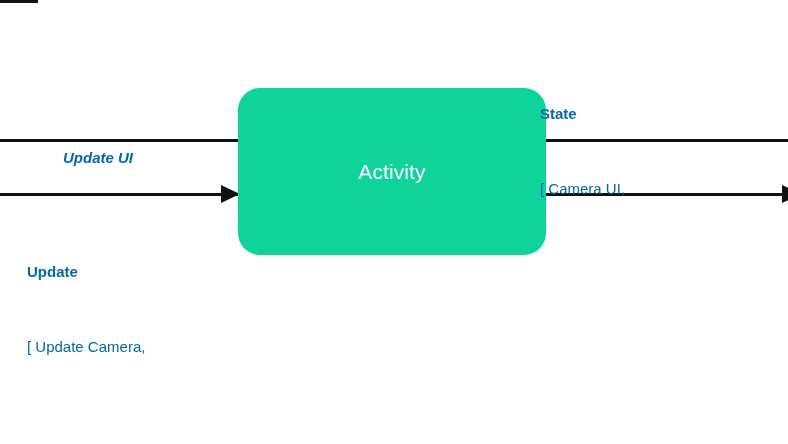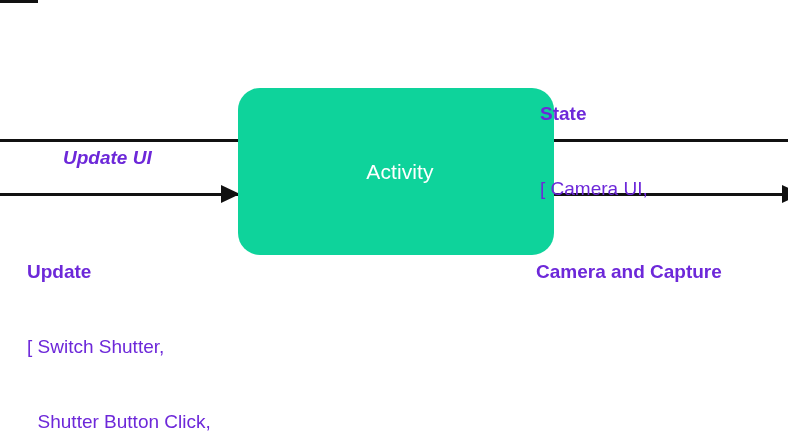--- a/index.html
+++ b/index.html
@@ -34,21 +34,20 @@
     position: absolute;
     left: 238px;
     top: 88px;
     width: 308px;
     height: 167px;
     border-radius: 22px;
     background: #0ed39b;
     display: flex;
     align-items: center;
     justify-content: center;
-    padding-left: 8px;
   }
   .node-label {
     color: #ffffff;
     font-size: 21px;
     font-weight: 400;
     letter-spacing: 0.1px;
     line-height: 1;
   }
 
   
@@ -79,22 +78,22 @@
     border-right: 19px solid #111111;
   }
   .arrow-actions-head { left: 221px; top: 185px; }
   .arrow-state-head   { left: 497px; top: 185px; }
   
   .arrow-ops-head     { left: 782px; top: 185px; }
 
   
   .tblock {
     position: absolute;
-    color: #6d28d9;
-    font-size: 19px;
+    color: #0369a1;
+    font-size: 15px;
     line-height: 25px;
     white-space: pre;
   }
   .tblock .hd {
     font-weight: bold;
     display: block;
   }
   .tblock .ln {
     display: block;
     font-weight: 400;
@@ -124,34 +123,32 @@
   <div class="node">
     <span class="node-label">Activity</span>
   </div>
 
   <div class="tblock blk-update-ui">
     <span class="hd">Update UI</span>
   </div>
 
   <div class="tblock blk-actions">
     <span class="hd">Update</span>
-    <span class="ln">[ Switch Shutter,</span>
-    <span class="ln">  Shutter Button Click,</span>
+    <span class="ln">[ Update Camera,</span>
     
     
     
   </div>
 
   <div class="tblock blk-state">
     <span class="hd">State</span>
     <span class="ln">[ Camera UI,</span>
   </div>
 
   <div class="tblock blk-ops">
-    <span class="hd">Camera and Capture</span>
     
     
     
     
     
   </div>
 
 </div>
 
 </body></html>

